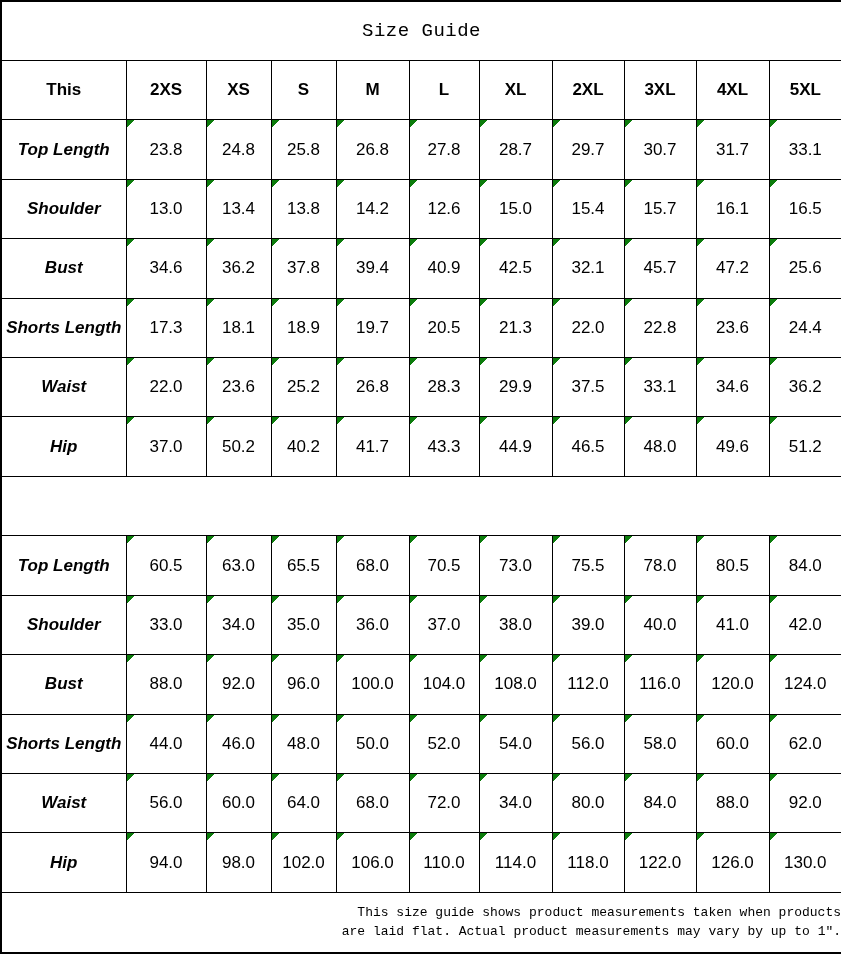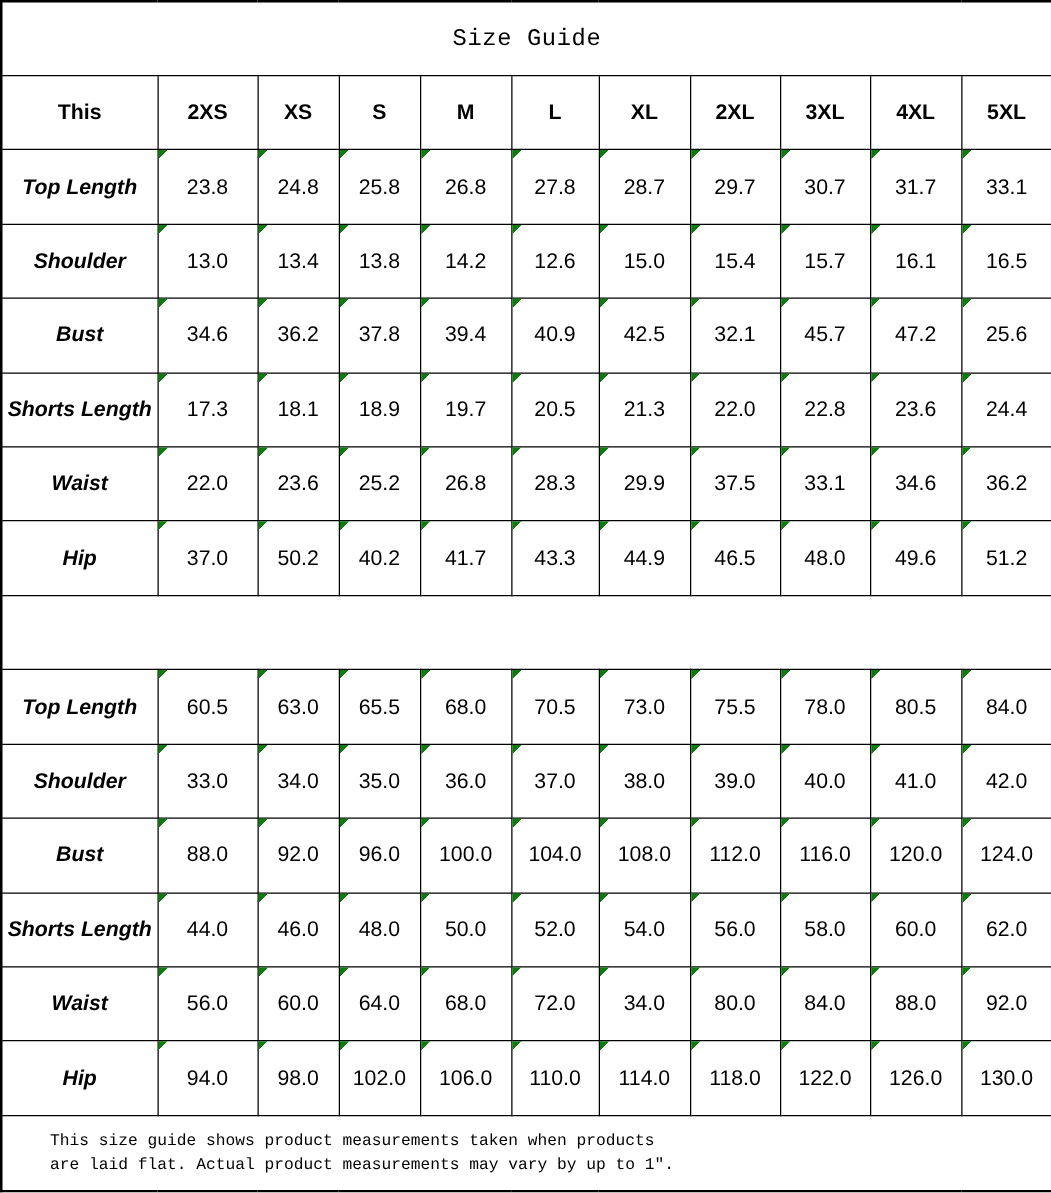--- a/index.html
+++ b/index.html
@@ -70,21 +70,21 @@
     height: 7px;
     background: linear-gradient(135deg, var(--marker-green) 50%, transparent 50.5%);
   }
   .gap-cell { background: var(--bg-color); }
   .footer-cell {
     font-family: "Liberation Mono", "DejaVu Sans Mono", monospace;
     font-size: 13px;
     line-height: 19px;
     font-weight: 400;
   }
-  .footer-line { text-align: left; padding-left: 38px; }
+  .footer-line { text-align: right; }
 </style>
 </head>
 <body>
 
 <table class="size-guide" data-name="size-guide-table">
   <colgroup>
     <col style="width:125px">
     <col style="width:80px">
     <col style="width:65px">
     <col style="width:65px">

